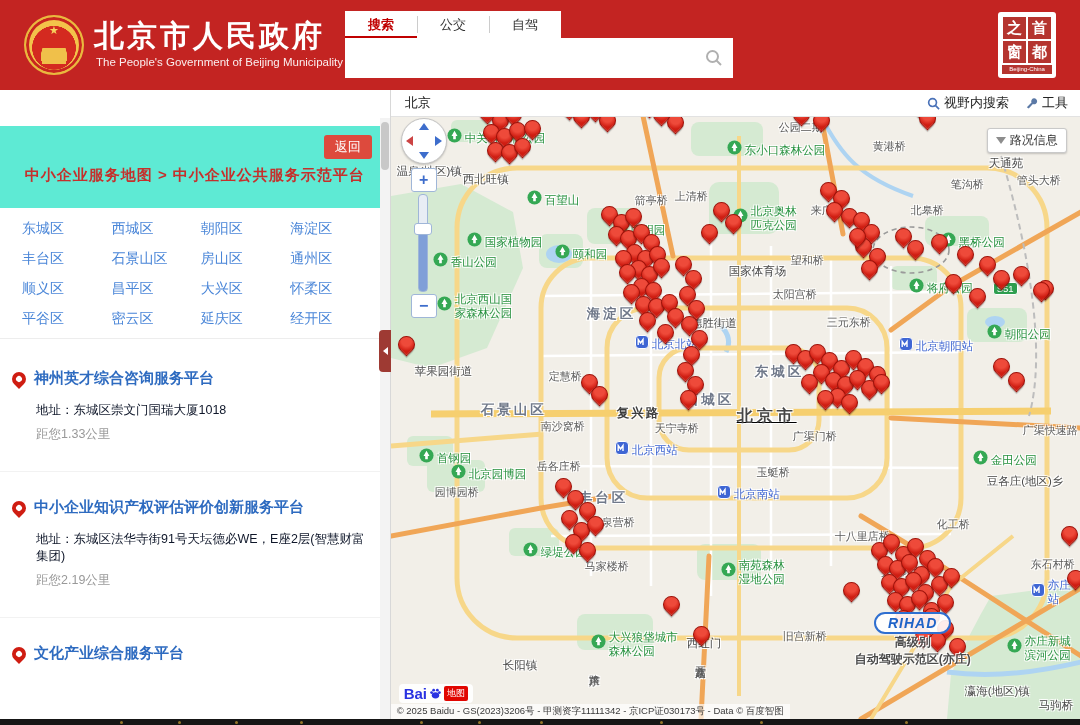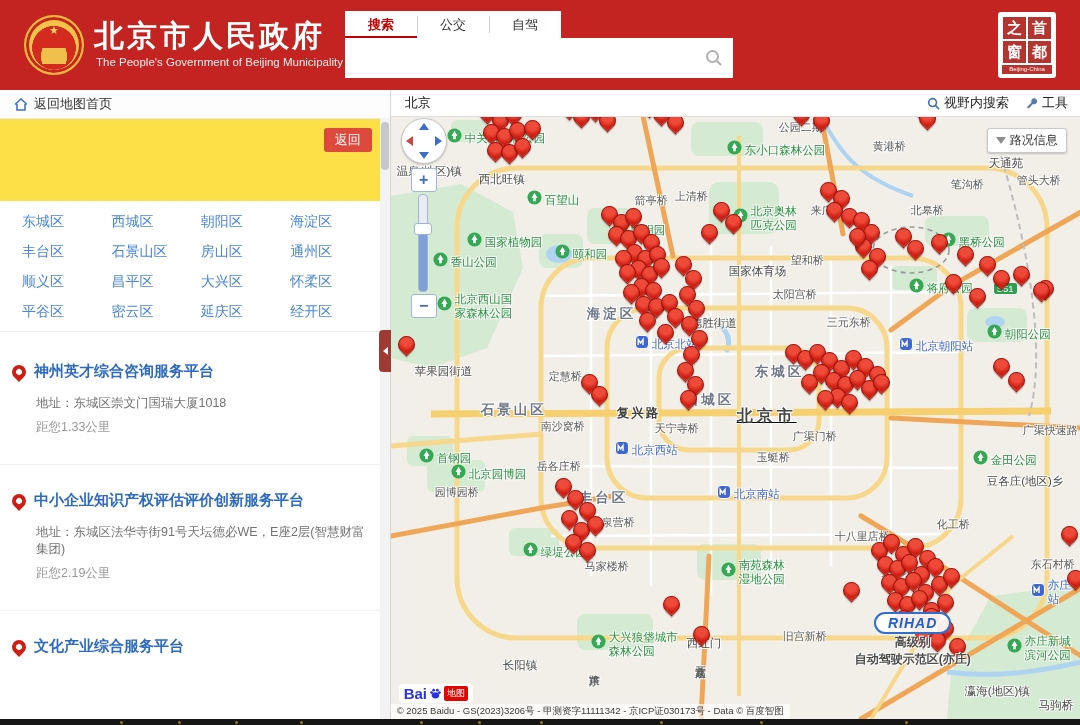--- a/index.html
+++ b/index.html
@@ -21,31 +21,31 @@
   .mag{position:absolute;right:10px;top:11px;}
   .seal{position:absolute;right:24px;top:12px;width:58px;height:66px;background:#fff;border-radius:3px;padding:0;}
   .seal-grid{display:grid;grid-template-columns:1fr 1fr;gap:2px;margin:5px 5px 2px 5px;background:#fff;}
   .seal-grid span{background:#b5342f;color:#fff;font-size:15px;font-weight:bold;height:22px;display:flex;align-items:center;justify-content:center;}
   .seal-cap{margin:0 4px;background:#b5342f;color:#fff;font-size:6px;text-align:center;padding:1px 0 2px 0;letter-spacing:0;}
   
   .content{position:absolute;left:0;top:90px;width:1080px;height:629px;display:flex;}
   
   .sidebar{width:390px;height:629px;background:#fff;border-right:1px solid #d8d8d8;position:relative;overflow:hidden;}
   .backbar{height:28px;display:flex;align-items:center;gap:6px;padding-left:14px;border-bottom:1px solid #e6e6e6;background:#fdfdfd;font-size:13px;color:#333;}
-  .crumb-panel{background:#fde047;position:relative;height:82px;}
+  .crumb-panel{background:#5eead4;position:relative;height:82px;margin-top:36px;}
   .crumb{color:#c5302c;font-weight:bold;font-size:15px;text-align:center;padding-top:40px;letter-spacing:1px;}
   .back-btn{position:absolute;right:18px;top:9px;background:#dd4a3d;color:#fff;font-size:13px;padding:3px 11px;border-radius:3px;border:none;cursor:pointer;}
   .districts{display:grid;grid-template-columns:repeat(4,1fr);padding:12px 10px 10px 22px;row-gap:12px;border-bottom:1px solid #ededed;}
   .district{color:#4a86d8;font-size:14px;cursor:pointer;}
   .items{}
   .list-item{padding:26px 16px 28px 12px;border-top:1px solid #f2f2f2;}
   .list-item:first-child{border-top:none;margin-top:4px;}
   .item-title-row{display:flex;align-items:center;gap:8px;}
   .item-title{color:#2e6bc0;font-size:15px;font-weight:bold;cursor:pointer;text-decoration:none;}
-  .item-addr{margin:14px 0 0 24px;font-size:12.5px;color:#737373;}
+  .item-addr{margin:14px 0 0 24px;font-size:12.5px;color:#0f172a;}
   .item-dist{margin:7px 0 0 24px;font-size:12.5px;color:#999;}
   .pin-ico{width:14px;height:14px;background:#cf1d12;border-radius:50% 50% 0 50%;transform:rotate(45deg);position:relative;flex:0 0 14px;}
   .pin-ico::after{content:"";position:absolute;left:4px;top:4px;width:6px;height:6px;border-radius:50%;background:#fff;}
   .s-scroll{position:absolute;right:0;top:28px;bottom:0;width:10px;background:#f3f3f3;}
   .s-thumb{position:absolute;right:1px;top:4px;width:8px;height:48px;background:#c8c8c8;border-radius:4px;}
   .collapse-tab{position:absolute;left:379px;top:330px;width:12px;height:42px;background:#9e3a33;border-radius:4px 0 0 4px;z-index:9;display:flex;align-items:center;justify-content:center;cursor:pointer;}
   .collapse-tab i{width:0;height:0;border-top:4px solid transparent;border-bottom:4px solid transparent;border-right:5px solid #fff;}
   
   .map{width:690px;height:629px;position:relative;background:#f2efe8;}
   .map-topbar{height:26px;background:#fff;border-bottom:1px solid #e2e2e2;display:flex;align-items:center;font-size:13px;color:#222;position:relative;z-index:6;}
@@ -124,28 +124,23 @@
       <span>窗</span>
       <span>都</span>
     </div>
     <div class="seal-cap">Beijing-China</div>
   </div>
 </div>
 
 <div class="content">
 
   <div class="sidebar">
-    <div class="backbar">
-      <svg width="14" height="13" viewBox="0 0 14 13">
-          <path d="M1 6.5 L7 1 L13 6.5 M3 6 V12 H11 V6" fill="none" stroke="#4a72b8" stroke-width="1.6"></path>
-        </svg>
-      <span>返回地图首页</span>
-    </div>
     <div class="crumb-panel">
       <button class="back-btn">返回</button>
+      <div class="crumb">中小企业服务地图 &gt; 中小企业公共服务示范平台</div>
     </div>
     <div class="districts">
         <a class="district">东城区</a>
         <a class="district">西城区</a>
         <a class="district">朝阳区</a>
         <a class="district">海淀区</a>
         <a class="district">丰台区</a>
         <a class="district">石景山区</a>
         <a class="district">房山区</a>
         <a class="district">通州区</a>
@@ -309,21 +304,21 @@
             <circle cx="11.2" cy="6" r="1.5" fill="#2932e1"></circle>
             <circle cx="5" cy="3.4" r="1.5" fill="#2932e1"></circle>
             <circle cx="9" cy="3.4" r="1.5" fill="#2932e1"></circle>
           </svg>
         <span class="chip">地图</span>
       </div>
       <div class="map-copy">© 2025 Baidu - GS(2023)3206号 - 甲测资字11111342 - 京ICP证030173号 - Data © 百度智图</div>
     <div class="mlabel town" style="left: 6px; top: 48px;">
           <span class="lt">温泉(地区)镇</span>
         </div>
-        <div class="mlabel town" style="left: 88px; top: 56px;">
+        <div class="mlabel town" style="left: 72px; top: 56px;">
           <span class="lt">西北旺镇</span>
         </div>
         <div class="mlabel green" style="left: 56px; top: 12px;">
           <span><svg width="15" height="15" viewBox="0 0 16 16">
               <circle cx="8" cy="8" r="7.5" fill="#35a854"></circle>
               <path d="M8 3l3.2 5.4H9.4V12H6.6V8.4H4.8Z" fill="#fff"></path>
             </svg></span>
           <span class="lt">中关村森林公园</span>
         </div>
         <div class="mlabel green" style="left: 336px; top: 24px;">
@@ -537,21 +532,21 @@
         <div class="mlabel district-l" style="left: 188px; top: 374px;">
           <span class="lt">丰台区</span>
         </div>
         <div class="mlabel blue-l" style="left: 326px; top: 368px;">
           <span><svg width="14" height="14" viewBox="0 0 14 14">
               <rect x="0.5" y="0.5" width="13" height="13" rx="3.5" fill="#3f66d4" stroke="#fff"></rect>
               <path d="M3.2 10V4.5L5.6 8 8 4.5V10" stroke="#fff" stroke-width="1.4" fill="none"></path>
             </svg></span>
           <span class="lt">北京南站</span>
         </div>
-        <div class="mlabel road" style="left: 366px; top: 336px; font-family: Liberation Mono, monospace;">
+        <div class="mlabel road" style="left: 366px; top: 350px;">
           <span class="lt">玉蜓桥</span>
         </div>
         <div class="mlabel road" style="left: 200px; top: 400px;">
           <span class="lt">玉泉营桥</span>
         </div>
         <div class="mlabel road" style="left: 546px; top: 402px;">
           <span class="lt">化工桥</span>
         </div>
         <div class="mlabel road" style="left: 444px; top: 414px;">
           <span class="lt">十八里店桥</span>

